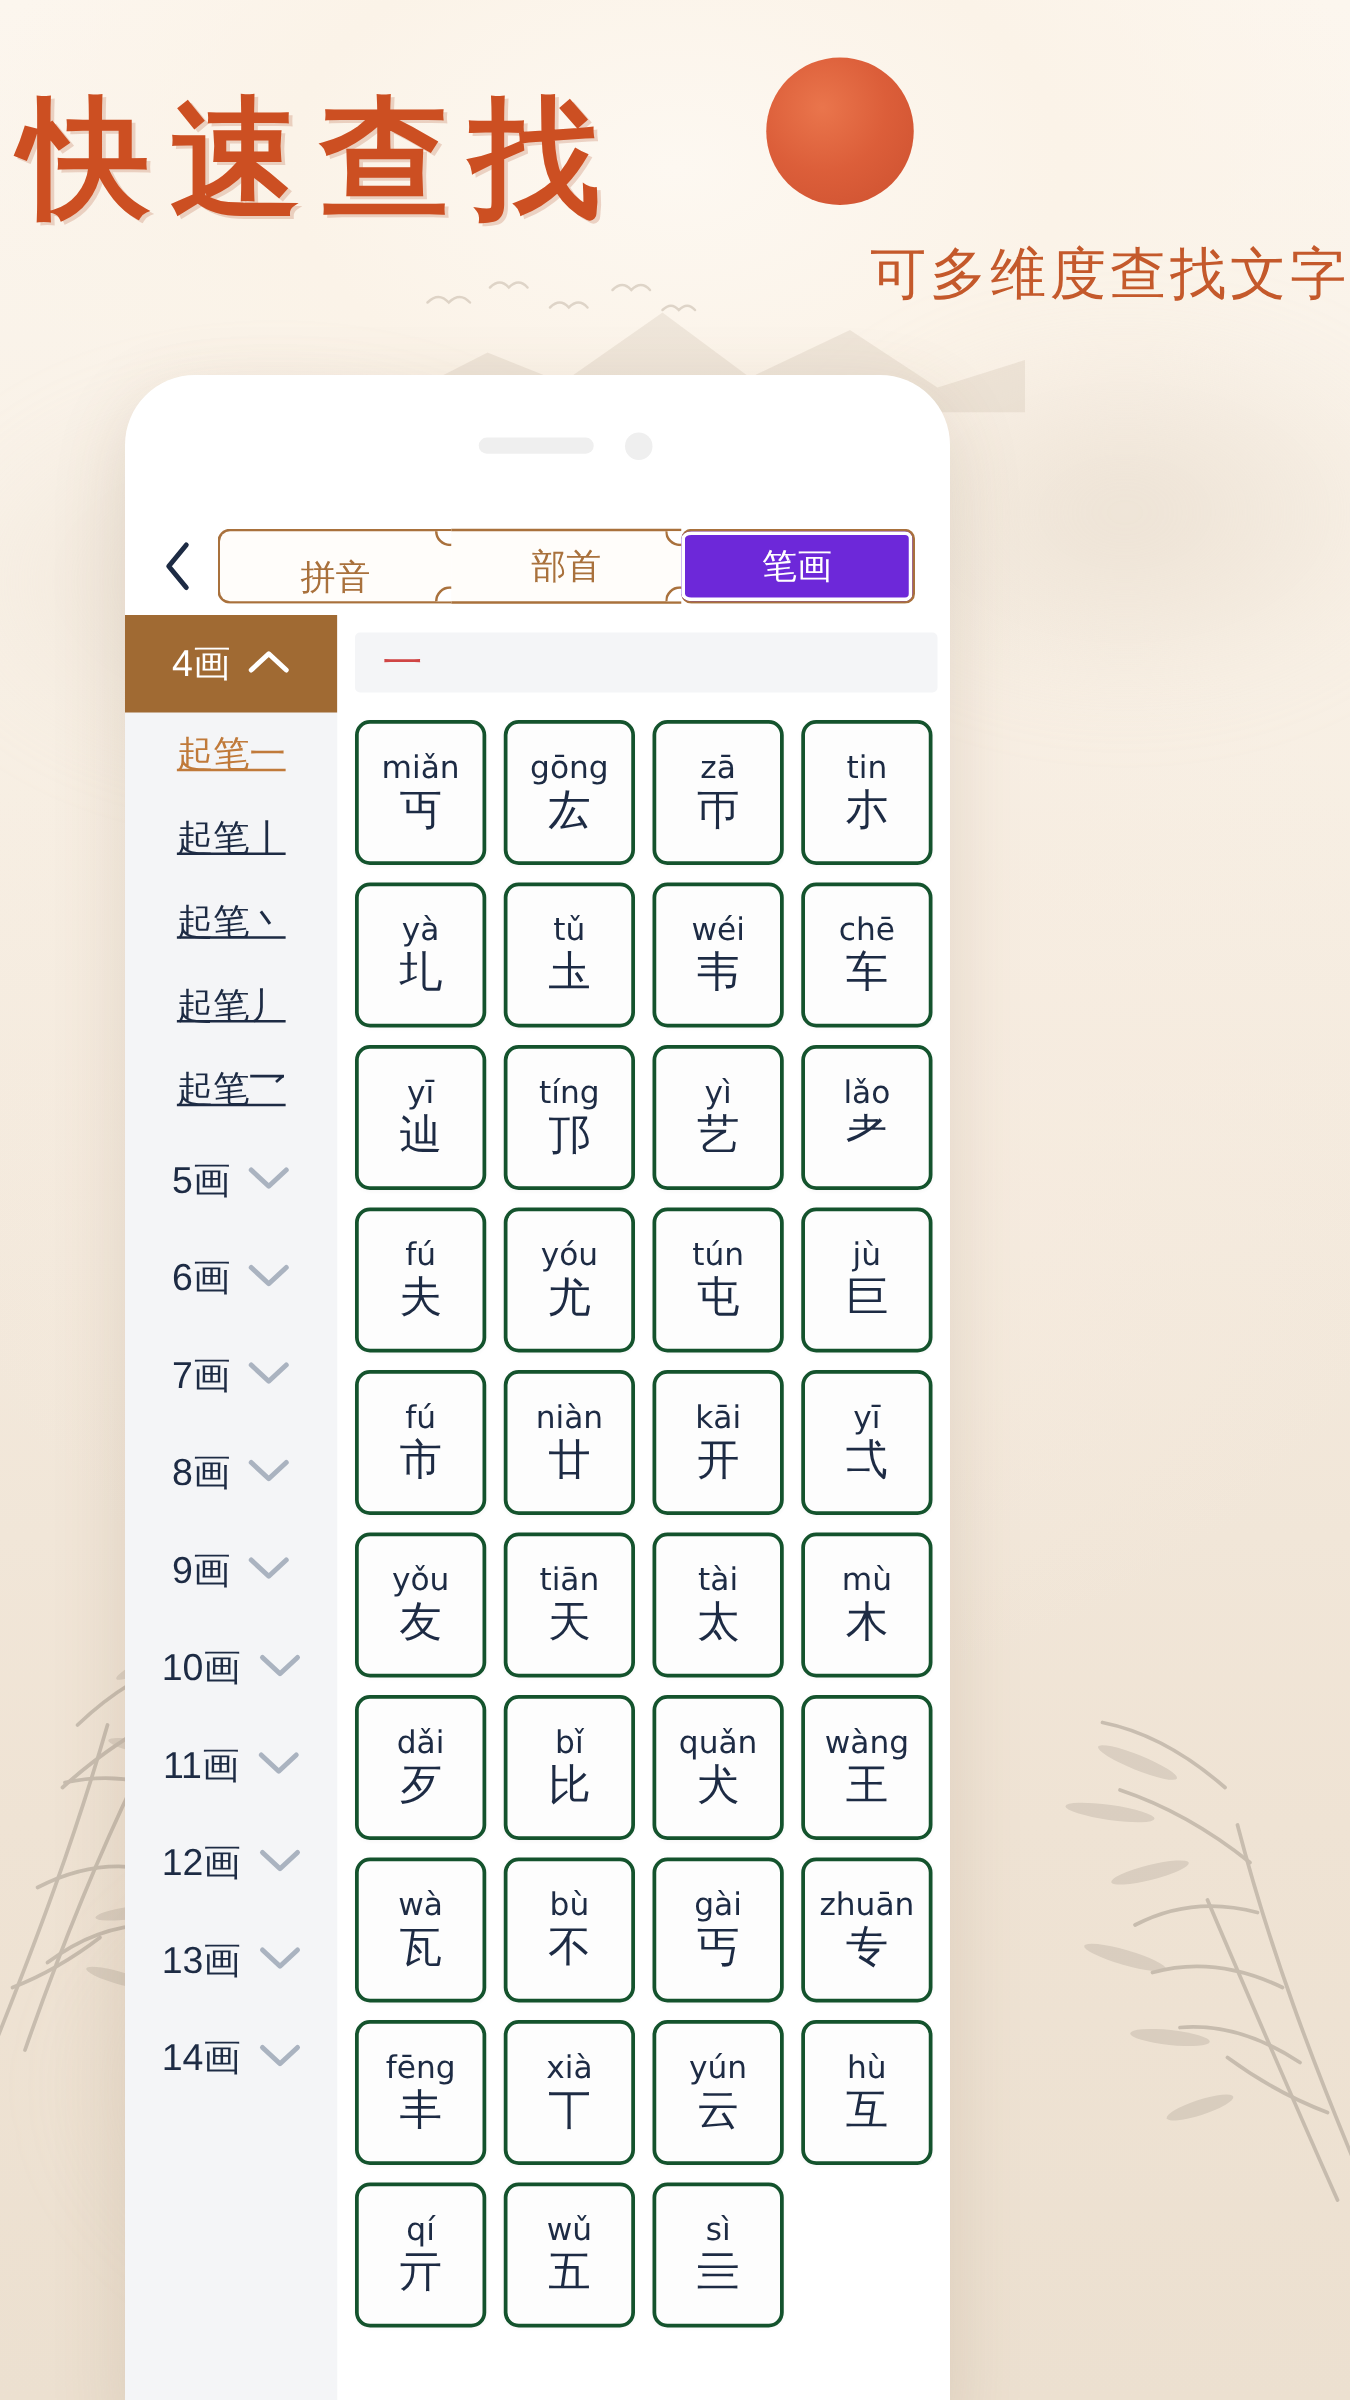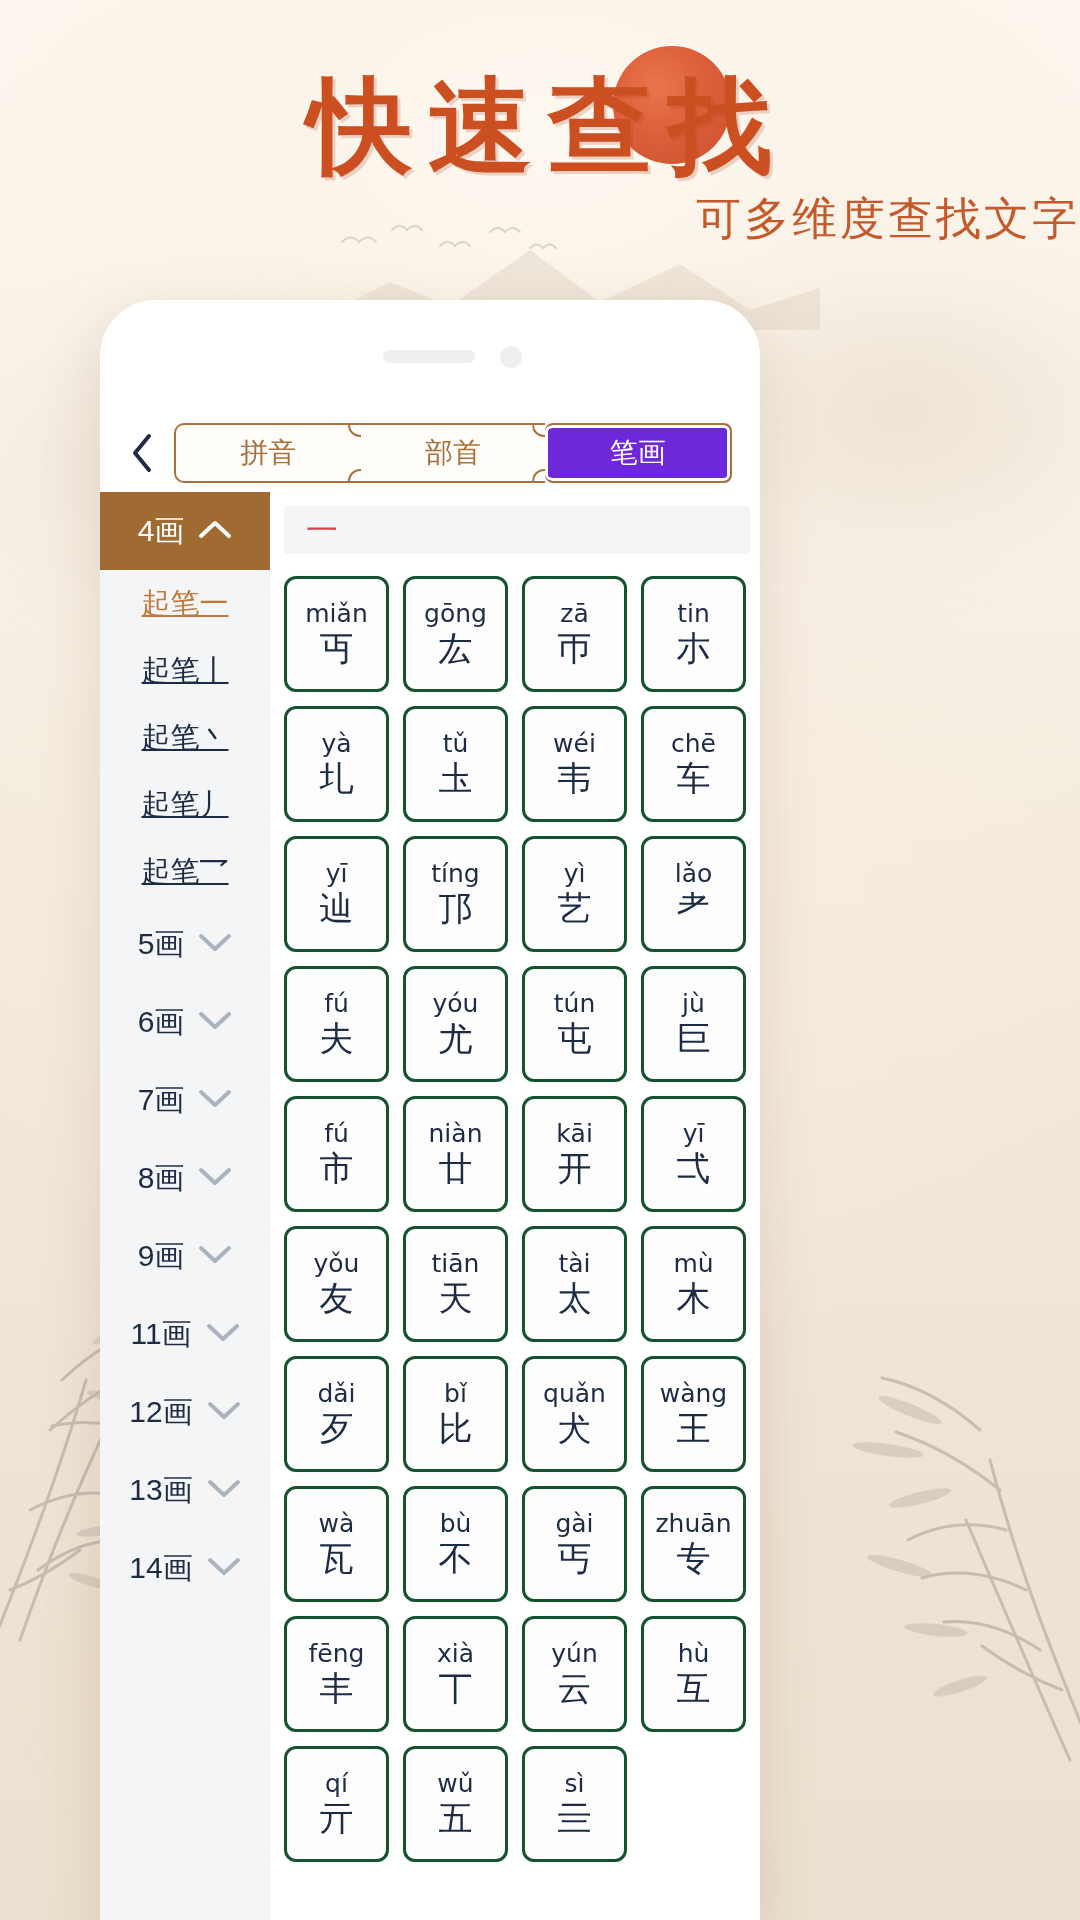--- a/index.html
+++ b/index.html
@@ -27,21 +27,21 @@
 
   
   #sun{
     position:absolute;left:613px;top:46px;width:118px;height:118px;border-radius:50%;
     background:radial-gradient(circle at 38% 34%, #e86a3e 0%, #d9512a 48%, #c8421f 100%);
     opacity:.92;
   }
 
   
   #headline{
-    position:absolute;left:0;right:0;top:74px;text-align:center;
+    position:absolute;left:0;right:0;top:74px;text-align:left;
     font-size:104px;line-height:1;font-weight:bold;color:#cc4f22;
     letter-spacing:16px;text-indent:16px;
     font-family:"DejaVu Sans","Liberation Sans",sans-serif;
     text-shadow:3px 3px 0 rgba(168,64,26,.20);
   }
   #subline{
     position:absolute;left:0;right:0;top:196px;text-align:right;
     font-size:45px;line-height:1;color:#c4592b;letter-spacing:3px;
     font-family:"DejaVu Sans","Liberation Sans",sans-serif;
   }
@@ -66,21 +66,21 @@
   #tabbar{position:absolute;left:0;right:0;top:118px;height:70px;display:flex;align-items:center;}
   #backbtn{width:64px;display:flex;align-items:center;justify-content:center;font-size:38px;color:#1d2b44;
            font-family:"DejaVu Sans",sans-serif;padding-left:10px;}
   #segwrap{display:flex;flex:1;margin-right:28px;position:relative;}
   .seg{
     flex:1;height:56px;display:flex;align-items:center;justify-content:center;
     font-size:28px;color:#a9713c;position:relative;
     border-top:2px solid #a9713c;border-bottom:2px solid #a9713c;
     background:#fffdfa;
   }
-  .seg:first-child{border-left:2px solid #a9713c;border-radius:10px 0 0 10px;}
+  .seg:first-child{border-left:2px solid #a9713c;border-radius:10px 0 0 10px;align-items:flex-end;}
   .seg:last-child{border-right:2px solid #a9713c;border-radius:0 10px 10px 0;}
   .seg.active{background:#6d28d9;color:#ffffff;box-shadow:inset 0 0 0 3px #ffffff;border-radius:8px;}
   .seg .notch-t,.seg .notch-b{
     position:absolute;width:20px;height:20px;border-radius:50%;background:#ffffff;
     border:2px solid #a9713c;
   }
   .seg .notch-t{top:-12px;right:-11px;clip-path:inset(50% 0 0 0);}
   .seg .notch-b{bottom:-12px;right:-11px;clip-path:inset(0 0 50% 0);}
   .seg:last-child .notch-t,.seg:last-child .notch-b{display:none;}
 
@@ -244,20 +244,26 @@
               <path d="M3 5 L17 18 L31 5" fill="none" stroke="currentColor" stroke-width="4" stroke-linecap="round" stroke-linejoin="round"></path>
             </svg></span>
         </div>
         <div class="sb-group">
           <span>9画</span>
           <span class="sb-chev"><svg width="34" height="22" viewBox="0 0 34 22">
               <path d="M3 5 L17 18 L31 5" fill="none" stroke="currentColor" stroke-width="4" stroke-linecap="round" stroke-linejoin="round"></path>
             </svg></span>
         </div>
         <div class="sb-group">
+          <span>10画</span>
+          <span class="sb-chev"><svg width="34" height="22" viewBox="0 0 34 22">
+              <path d="M3 5 L17 18 L31 5" fill="none" stroke="currentColor" stroke-width="4" stroke-linecap="round" stroke-linejoin="round"></path>
+            </svg></span>
+        </div>
+        <div class="sb-group">
           <span>11画</span>
           <span class="sb-chev"><svg width="34" height="22" viewBox="0 0 34 22">
               <path d="M3 5 L17 18 L31 5" fill="none" stroke="currentColor" stroke-width="4" stroke-linecap="round" stroke-linejoin="round"></path>
             </svg></span>
         </div>
         <div class="sb-group">
           <span>12画</span>
           <span class="sb-chev"><svg width="34" height="22" viewBox="0 0 34 22">
               <path d="M3 5 L17 18 L31 5" fill="none" stroke="currentColor" stroke-width="4" stroke-linecap="round" stroke-linejoin="round"></path>
             </svg></span>

